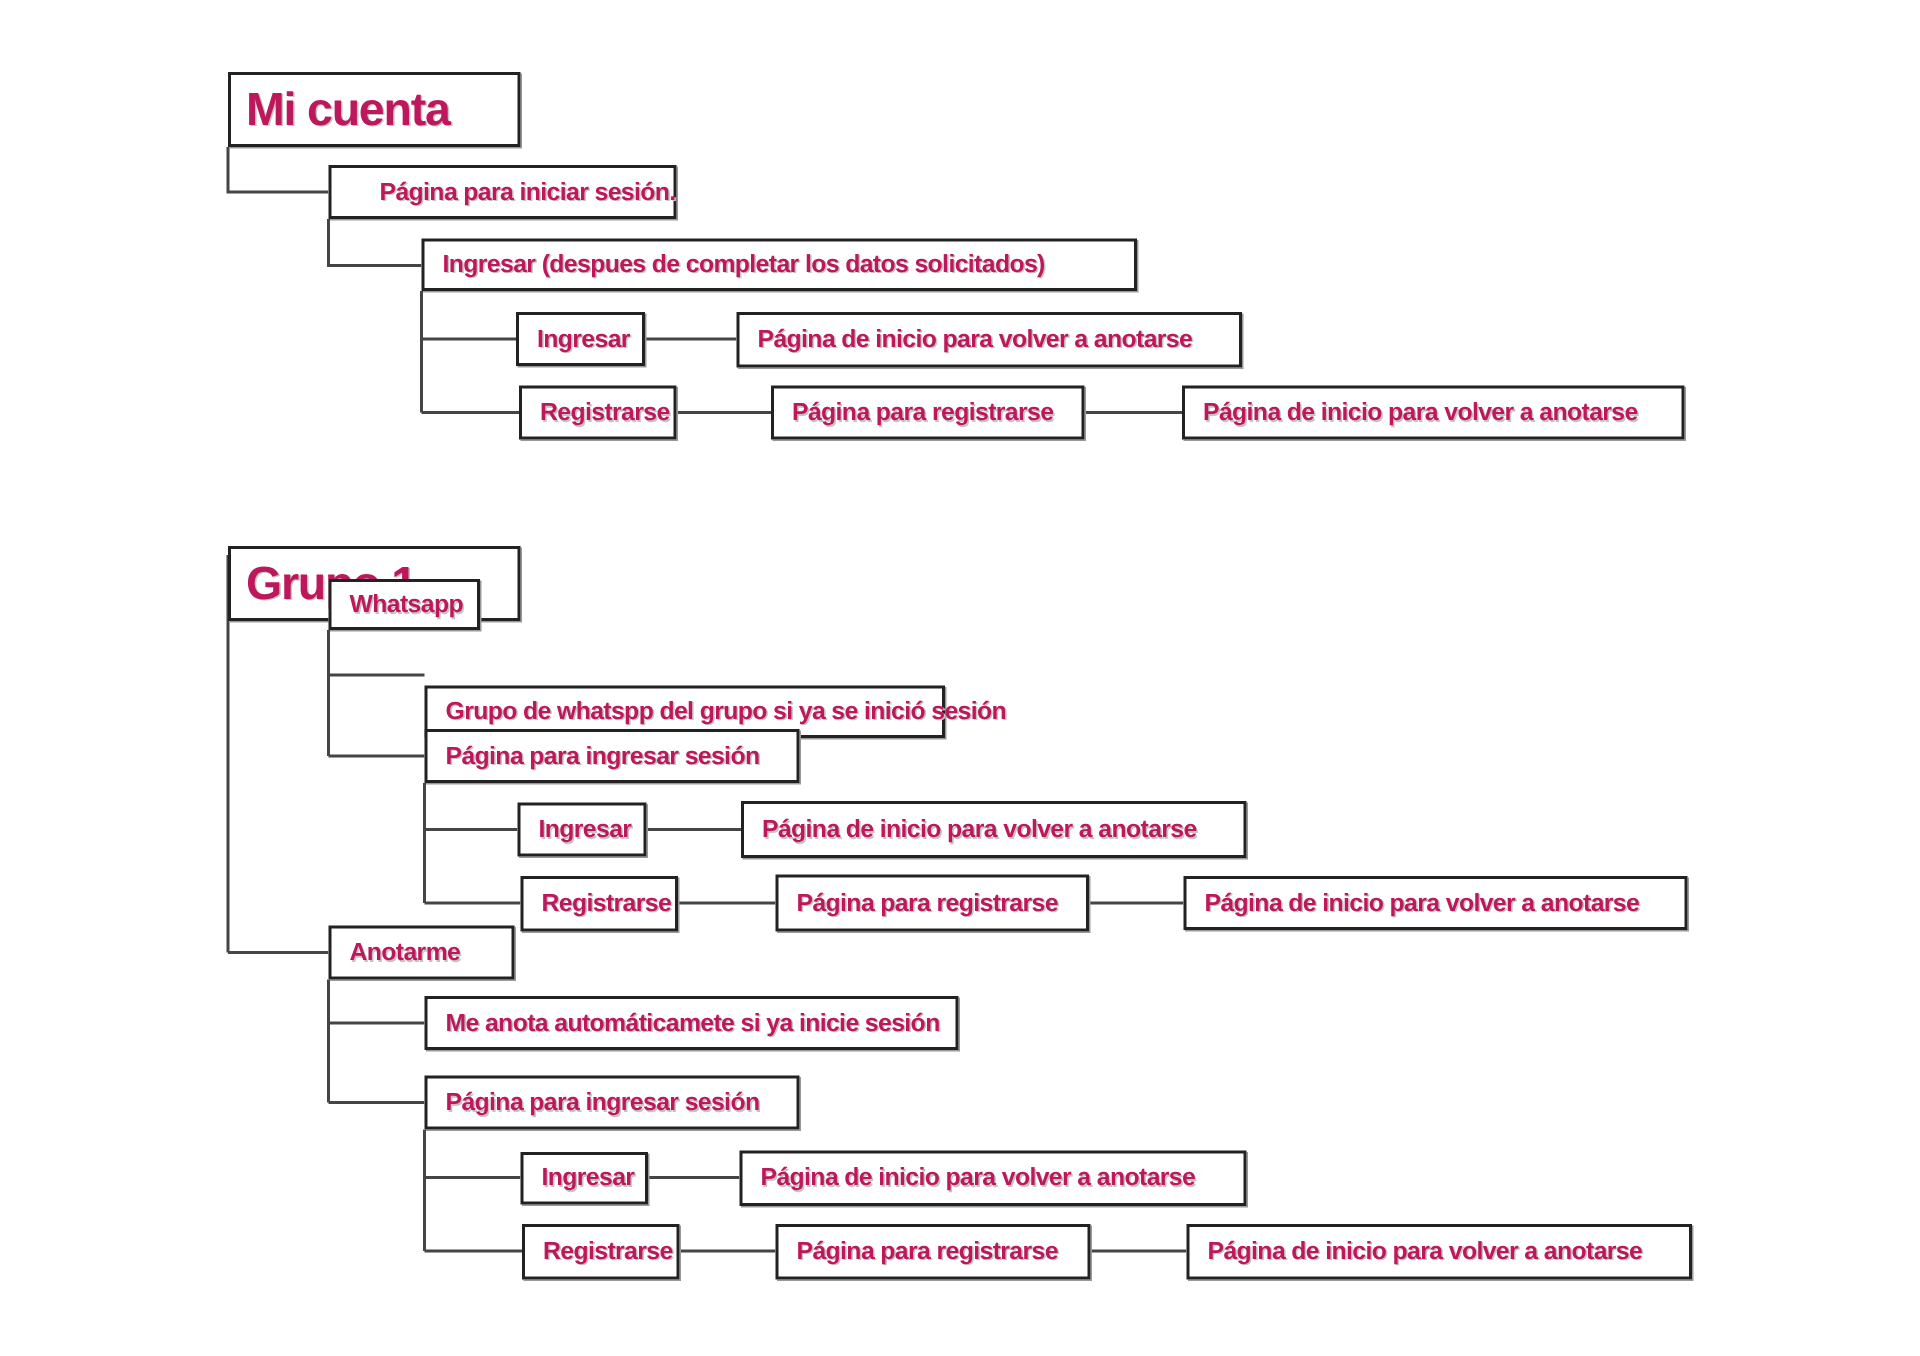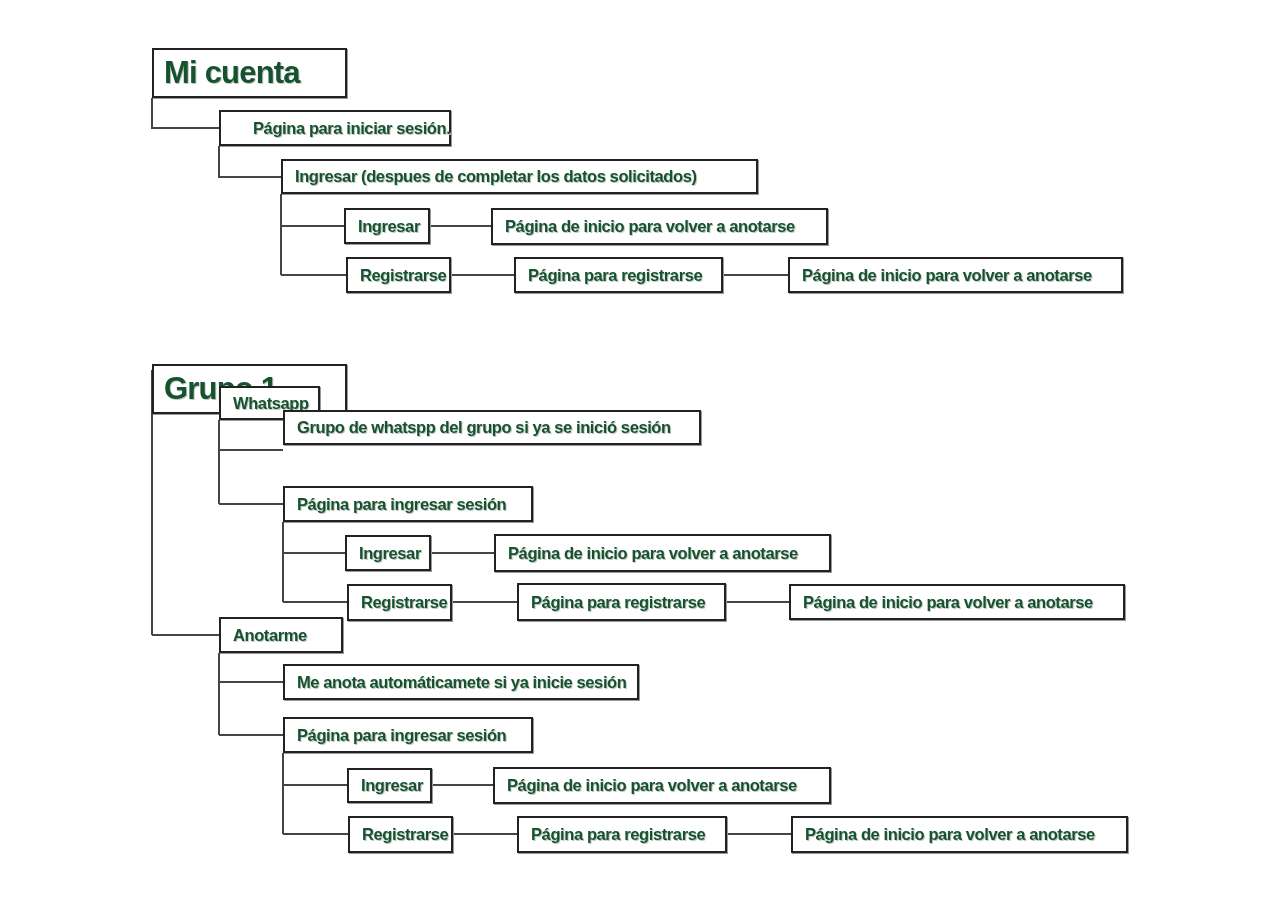--- a/index.html
+++ b/index.html
@@ -26,21 +26,21 @@
     display: flex;
     align-items: center;
     background: #ffffff;
     border: 2px solid #222222;
     box-shadow: 1px 1px 0 #999999;
     padding: 0 10px 0 12px;
     font-weight: 700;
     font-size: 16.5px;
     letter-spacing: -0.4px;
     white-space: nowrap;
-    color: #14532d;
+    color: #be185d;
     text-shadow: 1px 1px 0 #c4c4c4;
     z-index: 2;
     text-align: right;
   }
   .title-node {
     font-size: 31px;
     letter-spacing: -0.8px;
     padding-left: 10px;
   }
 </style>
@@ -84,21 +84,21 @@
   <div class="node" style="left:346px;top:257px;width:105px;height:36px;">Registrarse</div>
 
   <div class="node" style="left:514px;top:257px;width:209px;height:36px;">Página para registrarse</div>
 
   <div class="node" style="left:788px;top:257px;width:335px;height:36px;">Página de inicio para volver a anotarse</div>
 
   <div class="node title-node" style="left:152px;top:320px;width:195px;height:50px;margin-top:44px;">Grupo 1</div>
 
   <div class="node" style="left:219px;top:386px;width:101px;height:34px;">Whatsapp</div>
 
-  <div class="node" style="left:283px;top:410px;width:418px;height:35px;">Grupo de whatspp del grupo si ya se inició sesión</div>
+  <div class="node" style="left:283px;top:457px;width:347px;height:35px;">Grupo de whatspp del grupo si ya se inició sesión</div>
 
   <div class="node" style="left:283px;top:486px;width:250px;height:36px;">Página para ingresar sesión</div>
 
   <div class="node" style="left:345px;top:535px;width:86px;height:36px;">Ingresar</div>
 
   <div class="node" style="left:494px;top:534px;width:337px;height:38px;">Página de inicio para volver a anotarse</div>
 
   <div class="node" style="left:347px;top:584px;width:105px;height:37px;">Registrarse</div>
 
   <div class="node" style="left:517px;top:583px;width:209px;height:38px;">Página para registrarse</div>

